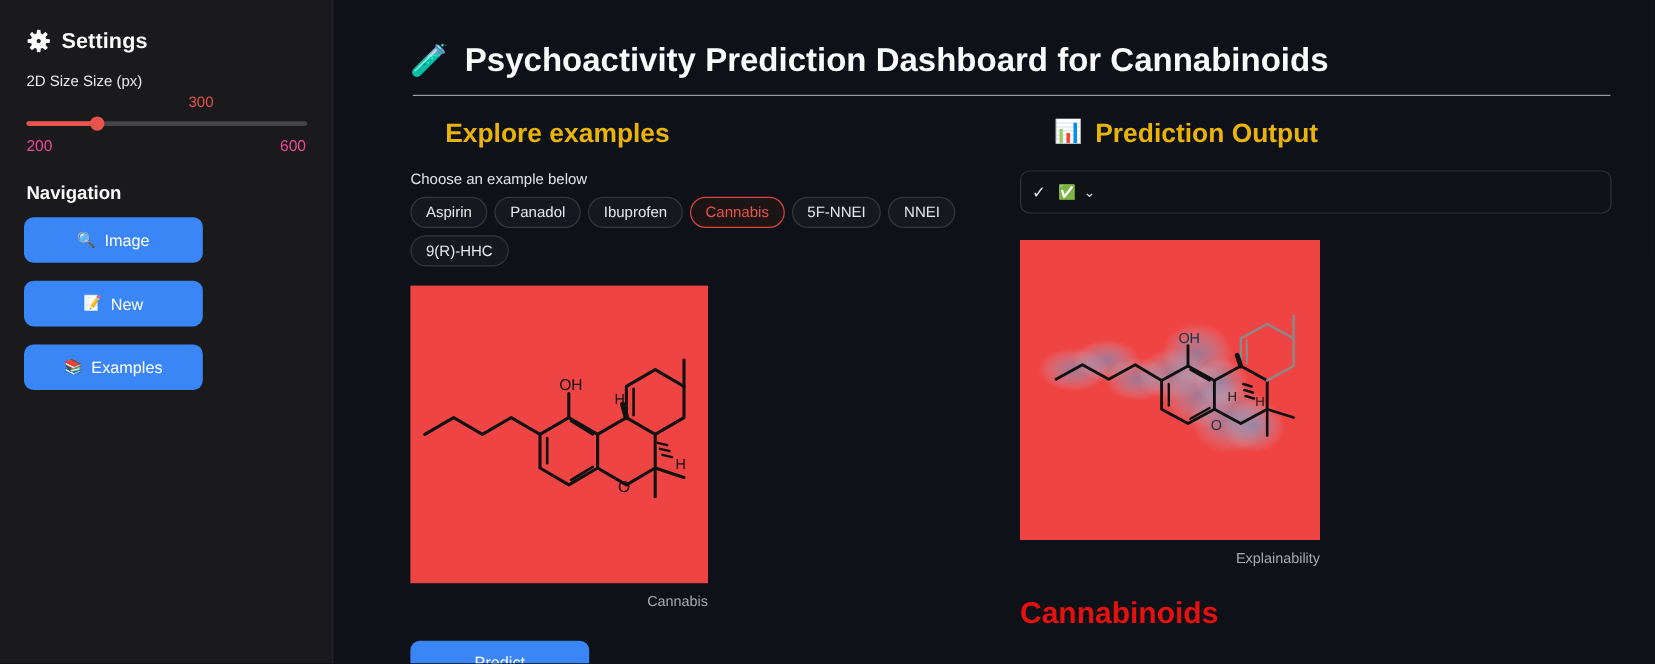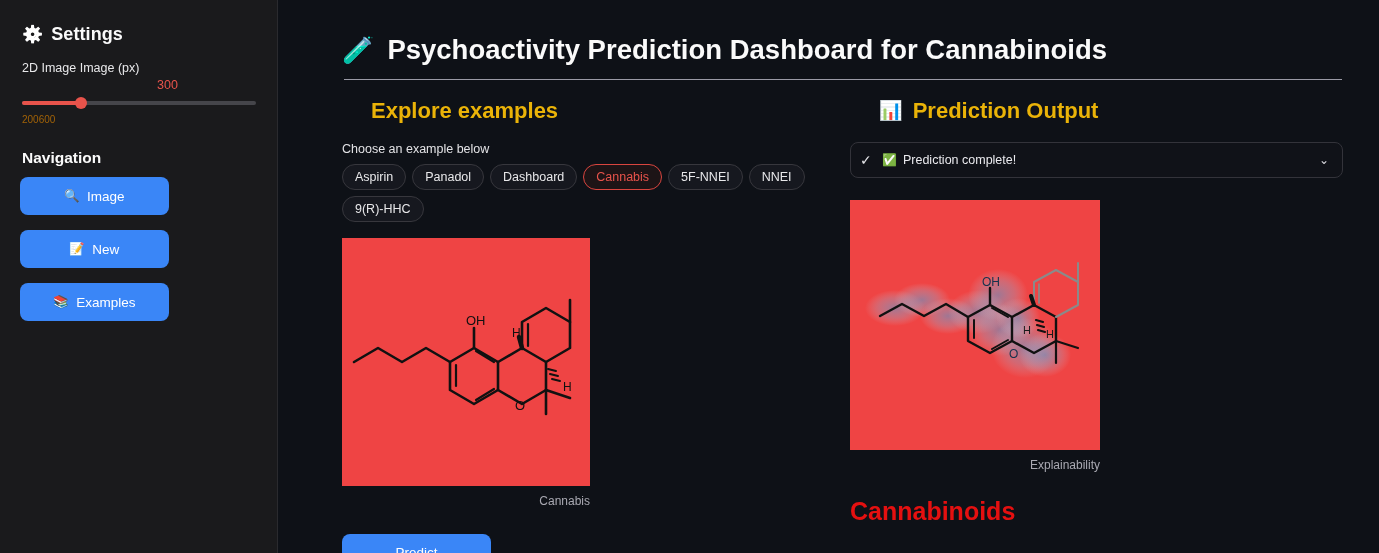--- a/index.html
+++ b/index.html
@@ -35,21 +35,21 @@
     background: #45454a; border-radius: 3px;
   }
   .slider-fill {
     position: absolute; top: 7px; left: 2px; height: 4px; width: 25%;
     background: #e8534b; border-radius: 3px;
   }
   .slider-thumb {
     position: absolute; top: 3px; left: 25%; width: 12px; height: 12px;
     margin-left: -4px; border-radius: 50%; background: #e8534b;
   }
-  .slider-bounds { display: flex; font-size: 10px; color: #a16207; margin-top: 1px; padding: 0 2px; }
+  .slider-bounds { display: flex; justify-content: space-between; font-size: 13px; color: #ec4899; margin-top: 1px; padding: 0 2px; }
 
   .nav-title { font-size: 15.5px; font-weight: bold; color: #fafafa; margin: 24px 0 10px 2px; }
   .nav-btn {
     display: flex; align-items: center; justify-content: center; gap: 7px;
     width: 149px; height: 38px; margin-bottom: 15px;
     background: #3a86f7; border: none; border-radius: 8px;
     color: #ffffff; font-size: 13.5px; cursor: pointer;
     font-family: "Liberation Sans", sans-serif;
   }
   .nav-btn .ico { font-size: 12.5px; line-height: 1; }
@@ -123,21 +123,21 @@
 <div class="app">
 
   <aside class="sidebar">
 
     <div class="settings-head">
       <span class="gear">⚙️</span>
       <span class="txt">Settings</span>
     </div>
 
     <div>
-      <div class="slider-label">2D Image Image (px)</div>
+      <div class="slider-label">2D Size Size (px)</div>
       <div class="slider-value">300</div>
       <div class="slider-track-wrap">
         <div class="slider-track"></div>
         <div class="slider-fill"></div>
         <div class="slider-thumb"></div>
       </div>
       <div class="slider-bounds">
         <span>200</span>
         <span>600</span>
       </div>
@@ -171,21 +171,21 @@
 
     <div class="columns">
 
       <section class="col-left">
         <div class="sec-head">Explore examples</div>
         <div class="choose-label">Choose an example below</div>
 
         <div class="chips">
           <div class="chip">Aspirin</div>
           <div class="chip">Panadol</div>
-          <div class="chip">Dashboard</div>
+          <div class="chip">Ibuprofen</div>
           <div class="chip selected">Cannabis</div>
           <div class="chip">5F-NNEI</div>
           <div class="chip">NNEI</div>
           <div class="chip">9(R)-HHC</div>
         </div>
 
         <div class="img-card">
           <svg width="248" height="248" viewBox="0 0 248 248">
             <g fill="none" stroke="#111111" stroke-width="2.6" stroke-linecap="round" stroke-linejoin="round">
 
@@ -230,21 +230,20 @@
 
       <section class="col-right">
         <div class="sec-head with-icon">
           <span class="bar-ico">📊</span>
           <span>Prediction Output</span>
         </div>
 
         <div class="accordion">
           <span class="tick">✓</span>
           <span class="emoji">✅</span>
-          <span class="msg">Prediction complete!</span>
           <span class="chev">⌄</span>
         </div>
 
         <div class="img-card right" style="margin-top:22px;">
           <svg width="250" height="250" viewBox="0 0 250 250">
             <defs>
               <radialGradient id="blob" cx="50%" cy="50%" r="50%">
                 <stop offset="0%" stop-color="#5e9fd4" stop-opacity="0.55"></stop>
                 <stop offset="55%" stop-color="#8cbde4" stop-opacity="0.30"></stop>
                 <stop offset="100%" stop-color="#cfe3f4" stop-opacity="0"></stop>

